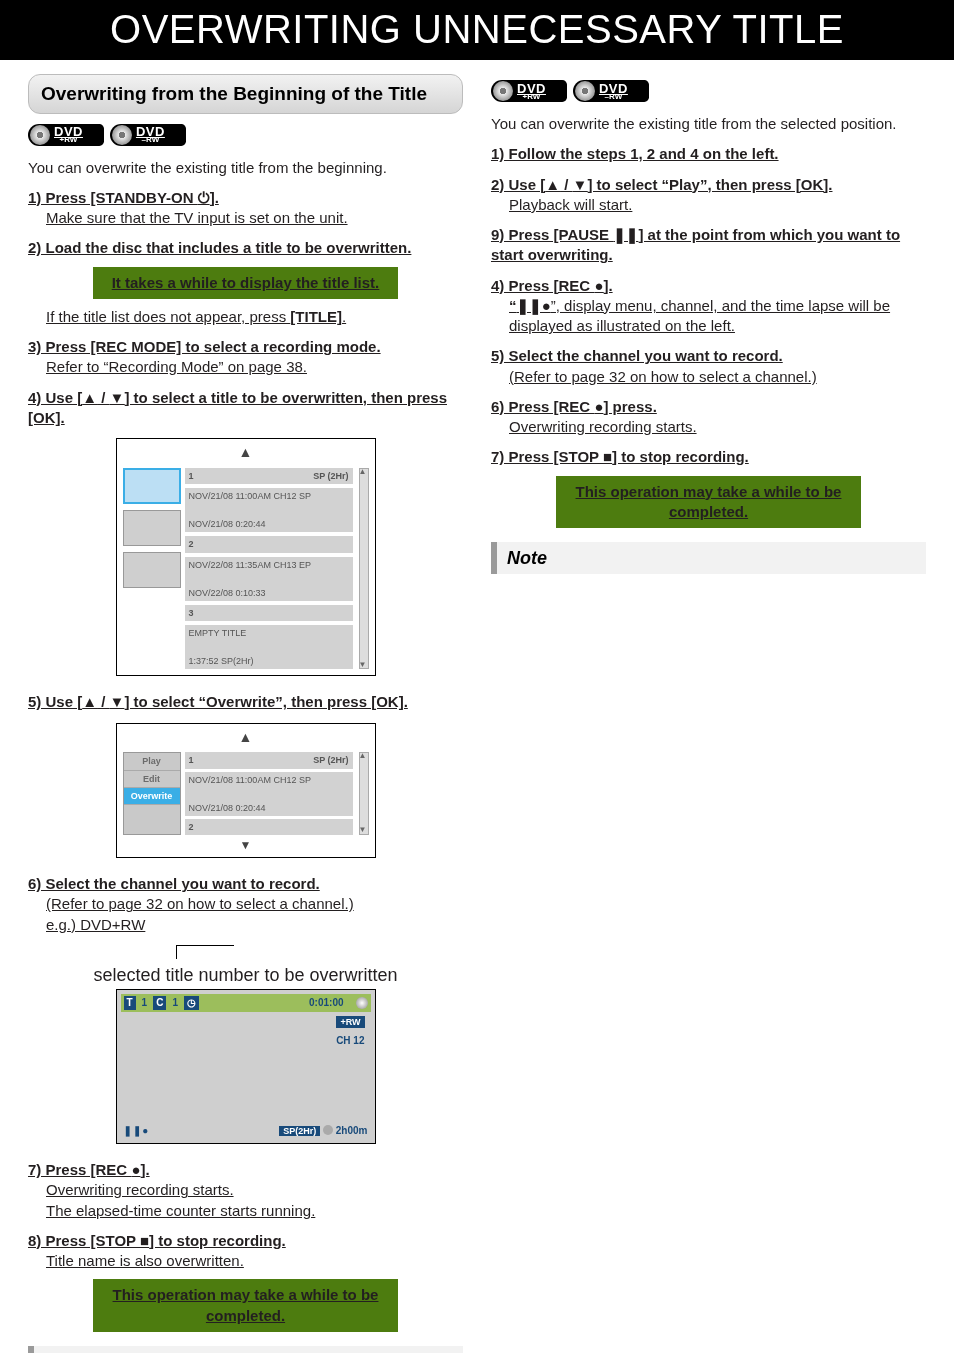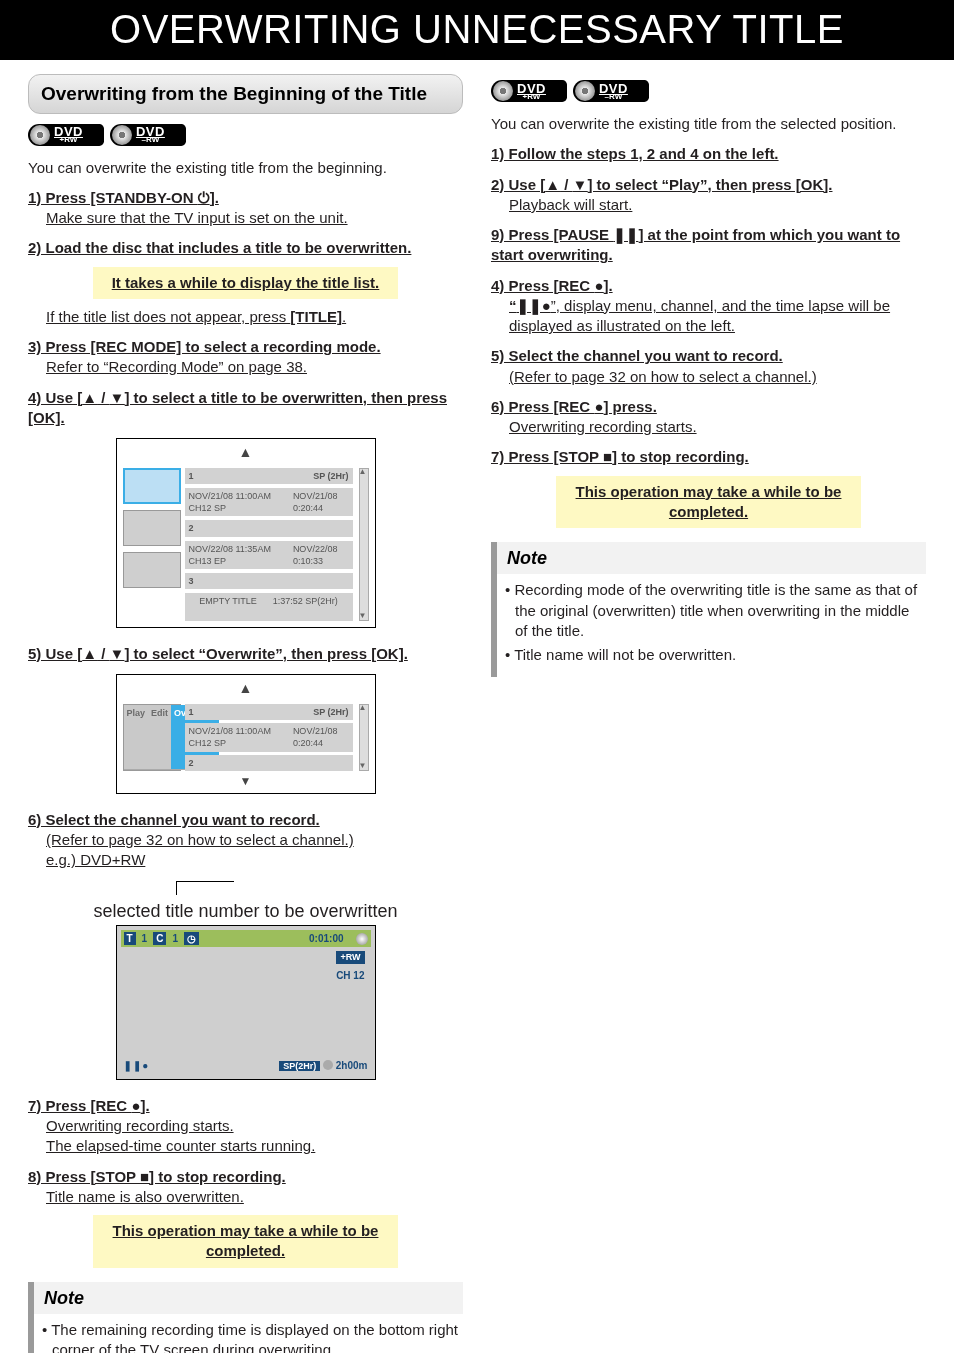--- a/index.html
+++ b/index.html
@@ -54,21 +54,21 @@
   .disc-badge .dvd { font-size: 13px; letter-spacing: 0.5px; }
   .disc-badge .sub { font-size: 8px; display:block; text-align:center; font-weight:700; margin-top:-2px;}
   .disc-badge .stack { display:flex; flex-direction:column; align-items:center;}
   .disc-badge .stack .dvd { text-decoration: underline; }
 
   p.body { margin: 0 0 10px 0; }
   .step { margin: 4px 0 10px 0; text-decoration: underline; }
   .step .head { font-weight: 700; }
   .step .sub { margin-left: 18px; }
   .callout {
-    background: #fef9c3;
+    background: #4d7c0f;
     text-align: center;
     font-weight: 700;
     padding: 6px 10px;
     margin: 8px auto;
     width: 70%;
   }
   .note-block {
     border-left: 6px solid #9a9a9a;
     background: #f2f2f2;
     padding: 0;
@@ -95,28 +95,28 @@
     width: 260px; border:1px solid #000;
     font-size: 9px; color:#555; background:#fff;
   }
   .tl-top { text-align:center; padding:4px 0 0 0; color:#444; font-size:14px;}
   .tl-body { display:flex; padding:6px; gap:4px; }
   .tl-thumbs { width:58px; display:flex; flex-direction:column; gap:6px;}
   .tl-thumb { height:36px; background:#cfcfcf; border:1px solid #999;}
   .tl-thumb.sel { border:2px solid #3aaee6; background:#bcdff4;}
   .tl-rows { flex:1; display:flex; flex-direction:column; gap:4px; }
   .tl-hdr { display:flex; justify-content:space-between; background:#d2d2d2; padding:2px 4px; font-weight:700;}
-  .tl-meta { background:#d2d2d2; padding:2px 4px; display:flex; flex-direction:row; gap:16px; min-height:28px; justify-content:center;}
+  .tl-meta { background:#d2d2d2; padding:2px 4px; display:flex; flex-direction:column; gap:16px; min-height:28px; justify-content:center;}
   .tl-scroll { width:10px; background:#ddd; border:1px solid #aaa; margin-left:2px; position:relative;}
   .tl-scroll::before{content:"▲"; position:absolute; top:-2px; left:-1px; font-size:8px; color:#666;}
   .tl-scroll::after{content:"▼"; position:absolute; bottom:-2px; left:-1px; font-size:8px; color:#666;}
 
   .mini-list { width:260px; border:1px solid #000; font-size:9px; color:#555; background:#fff;}
   .ml-body{ display:flex; padding:6px 6px 2px 6px; gap:4px;}
-  .ml-menu{ width:58px; background:#c9c9c9; border:1px solid #999; display:flex; flex-direction:row;}
+  .ml-menu{ width:58px; background:#c9c9c9; border:1px solid #999; display:flex; flex-direction:column;}
   .ml-menu div{ padding:2px 3px; border-bottom:1px solid #aaa; color:#6b6b6b; font-weight:700; text-align:center; font-size:9px;}
   .ml-menu div.sel{ background:#3aaee6; color:#fff;}
   .ml-rows{ flex:1; display:flex; flex-direction:column; gap:3px;}
   .ml-bot{ text-align:center; color:#444; font-size:12px; padding:0 0 4px 0;}
 
   
   .tv {
     width:260px; background:#cfcfcf; border:1px solid #000; padding:4px;
     font-size:10px; color:#184a7a; font-weight:700;
   }
@@ -361,21 +361,15 @@
       <div class="sub">Overwriting recording starts.</div>
     </div>
 
     <div class="step">
       <span class="head"><span>7) Press [STOP </span><span class="symbol">■</span><span>] to stop recording.</span></span>
       <div class="callout">This operation may take a while to be completed.</div>
     </div>
 
     <div class="note-block">
       <div class="note-head">Note</div>
-      <div class="note-body">
-          <ul>
-        <li>Recording mode of the overwriting title is the same as that of the original (overwritten) title when overwriting in the middle of the title.</li>
-        <li>Title name will not be overwritten.</li>
-      </ul>
-        </div>
     </div>
   </div>
 </div>
 
 </body></html>

